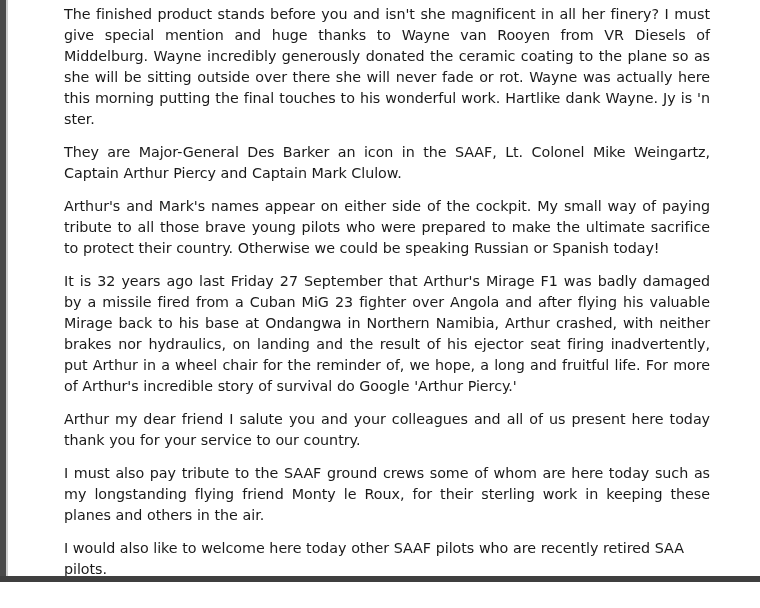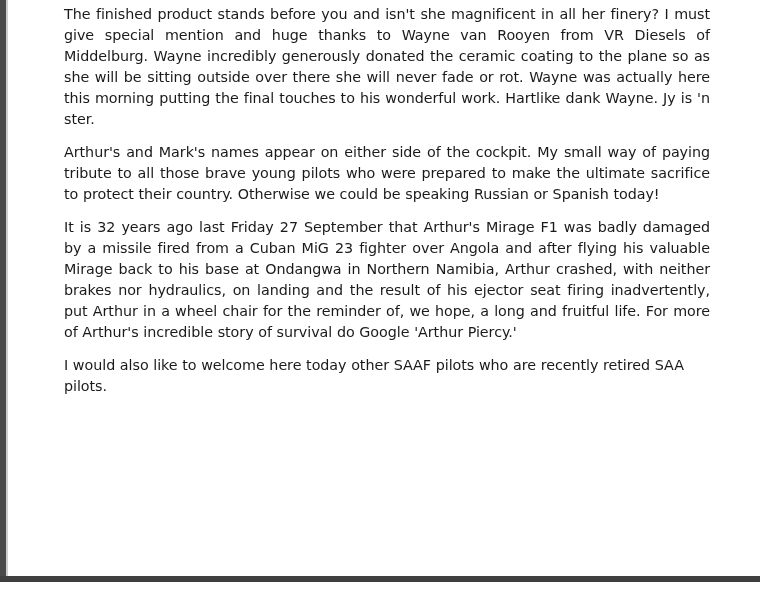--- a/index.html
+++ b/index.html
@@ -90,22 +90,25 @@
 </head>
 <body>
 
 <div id="page">
 
   <div class="left-edge"></div>
   <div class="left-edge-inner"></div>
 
   <div class="content">
     <p class="para first">The finished product stands before you and isn't she magnificent in all her finery? I must give special mention and huge thanks to Wayne van Rooyen from VR Diesels of Middelburg. Wayne incredibly generously donated the ceramic coating to the plane so as she will be sitting outside over there she will never fade or rot. Wayne was actually here this morning putting the final touches to his wonderful work. Hartlike dank Wayne. Jy is 'n ster.</p>
+    <p class="para">They are Major-General Des Barker an icon in the SAAF, Lt. Colonel Mike Weingartz, Captain Arthur Piercy and Captain Mark Clulow.</p>
     <p class="para">Arthur's and Mark's names appear on either side of the cockpit. My small way of paying tribute to all those brave young pilots who were prepared to make the ultimate sacrifice to protect their country. Otherwise we could be speaking Russian or Spanish today!</p>
     <p class="para">It is 32 years ago last Friday 27 September that Arthur's Mirage F1 was badly damaged by a missile fired from a Cuban MiG 23 fighter over Angola and after flying his valuable Mirage back to his base at Ondangwa in Northern Namibia, Arthur crashed, with neither brakes nor hydraulics, on landing and the result of his ejector seat firing inadvertently, put Arthur in a wheel chair for the reminder of, we hope, a long and fruitful life. For more of Arthur's incredible story of survival do Google 'Arthur Piercy.'</p>
+    <p class="para">Arthur my dear friend I salute you and your colleagues and all of us present here today thank you for your service to our country.</p>
+    <p class="para">I must also pay tribute to the SAAF ground crews some of whom are here today such as my longstanding flying friend Monty le Roux, for their sterling work in keeping these planes and others in the air.</p>
     <p class="para nojust">I would also like to welcome here today other SAAF pilots who are recently retired SAA pilots.</p>
 
   </div>
 
   <div class="bottom-band"></div>
   <div class="bottom-white"></div>
   <div class="bottom-shadow"></div>
 
 </div>
 

